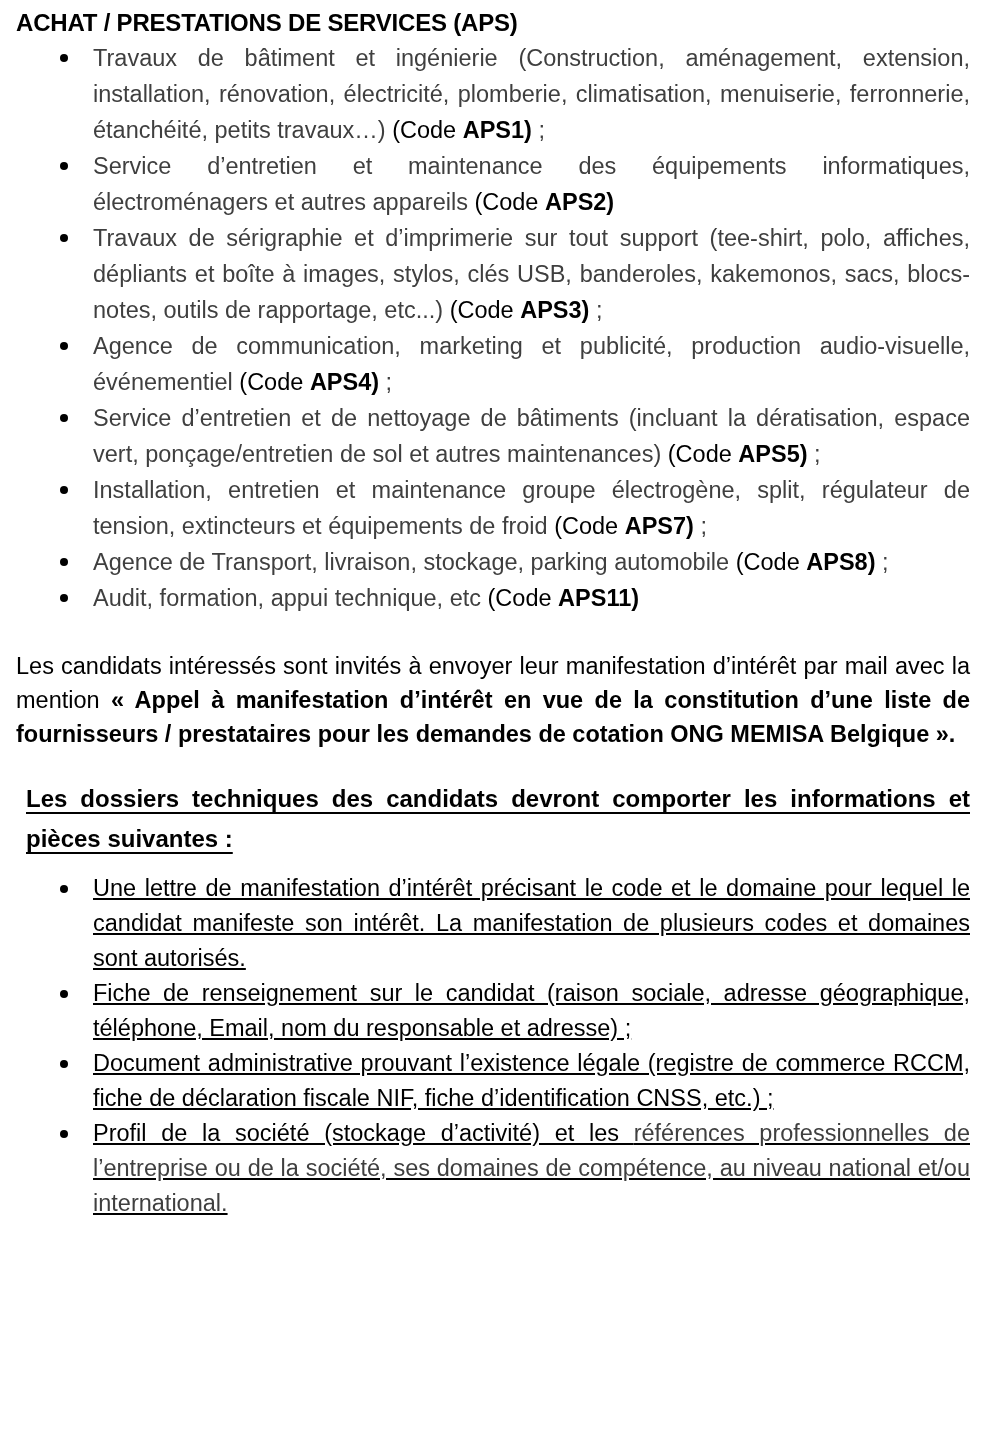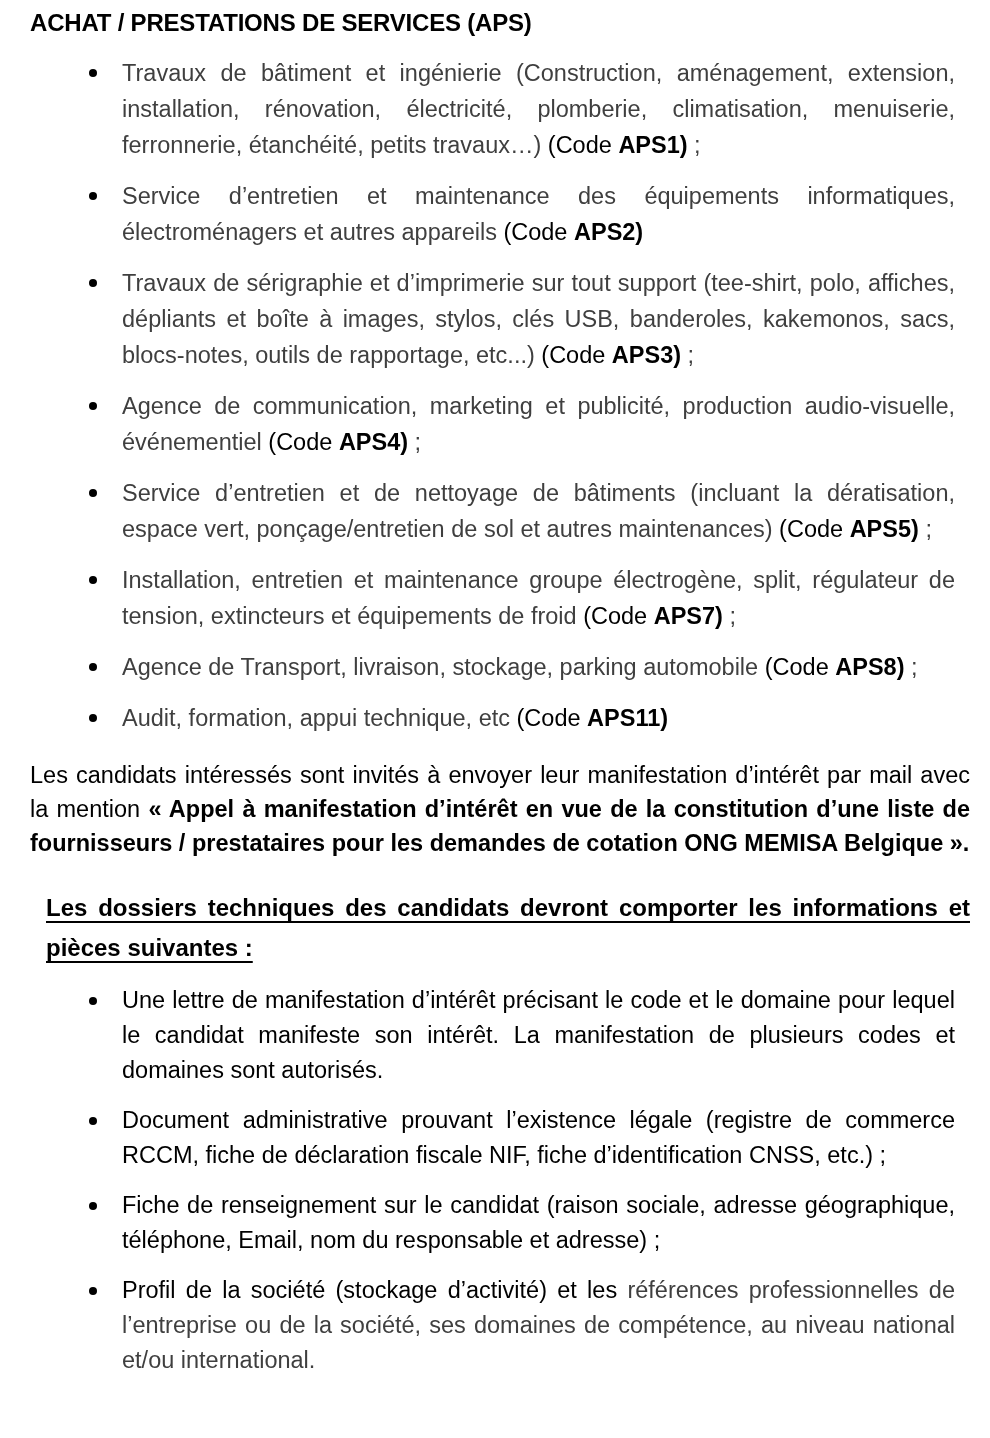--- a/index.html
+++ b/index.html
@@ -5,66 +5,66 @@
   * { box-sizing: border-box; }
   html, body { margin: 0; padding: 0; }
   body {
     width: 990px;
     height: 1438px;
     background: #ffffff;
     overflow: hidden;
     font-family: "Liberation Sans", sans-serif;
   }
   .doc {
-    padding: 6px 20px 0 30px;
+    padding: 6px 20px 0 16px;
   }
   .title {
     margin: 0;
     font-size: 24px;
     line-height: 34px;
     font-weight: 700;
     color: #000000;
     letter-spacing: -0.2px;
   }
   ul.doc-list {
     list-style: none;
     margin: 0;
     padding: 0 0 0 77px;
   }
   ul.doc-list li {
     position: relative;
     font-size: 23.5px;
     text-align: justify;
-    margin: 15px;
+    margin: 0;
   }
   ul.doc-list li::before {
     content: "";
     position: absolute;
     left: -33px;
     top: 14px;
     width: 8px;
     height: 8px;
     border-radius: 50%;
     background: #000000;
   }
   ul.aps-list li { line-height: 36px; color: #3f3f3f; }
-  ul.req-list { margin-top: 12px; }
+  ul.req-list { margin-top: 12px; text-decoration: underline; }
   ul.req-list li { line-height: 35px; color: #000000; }
   .run-gray  { color: #3f3f3f; font-weight: 400; }
   .run-black { color: #000000; font-weight: 400; }
   .run-bold  { color: #000000; font-weight: 700; }
   .intro {
-    margin: 22px 0 0 0;
+    margin: 33px 0 0 0;
     font-size: 23.5px;
     line-height: 34px;
     text-align: justify;
     color: #000000;
   }
   .section-heading {
-    margin: 28px 0 0 16px;
+    margin: 28px 0 0 10px;
     font-size: 24px;
     line-height: 40px;
     font-weight: 700;
     color: #000000;
     text-align: justify;
     text-decoration: underline;
     text-underline-offset: 5px;
     text-decoration-thickness: 2px;
   }
 </style>
@@ -84,17 +84,17 @@
       <li><span class="run-gray">Agence de Transport, livraison, stockage, parking automobile </span><span class="run-black">(Code </span><span class="run-bold">APS8)</span><span class="run-gray"> ;</span></li>
       <li><span class="run-gray">Audit, formation, appui technique, etc </span><span class="run-black">(Code </span><span class="run-bold">APS11)</span></li>
     </ul>
 
   <p class="intro"><span class="run-black">Les candidats intéressés sont invités à envoyer leur manifestation d’intérêt par mail avec la mention </span><span class="run-bold">« Appel à manifestation d’intérêt en vue de la constitution d’une liste de fournisseurs / prestataires pour les demandes de cotation ONG MEMISA Belgique ».</span></p>
 
   <h2 class="section-heading">Les dossiers techniques des candidats devront comporter les informations et pièces suivantes :</h2>
 
   <ul class="doc-list req-list">
       <li><span class="run-black">Une lettre de manifestation d’intérêt précisant le code et le domaine pour lequel le candidat manifeste son intérêt. La manifestation de plusieurs codes et domaines sont autorisés.</span></li>
+      <li><span class="run-black">Fiche de renseignement sur le candidat (raison sociale, adresse géographique, téléphone, Email, nom du responsable et adresse) ;</span></li>
       <li><span class="run-black">Document administrative prouvant l’existence légale (registre de commerce RCCM, fiche de déclaration fiscale NIF, fiche d’identification CNSS, etc.) ;</span></li>
-      <li><span class="run-black">Fiche de renseignement sur le candidat (raison sociale, adresse géographique, téléphone, Email, nom du responsable et adresse) ;</span></li>
       <li><span class="run-black">Profil de la société (stockage d’activité) et les </span><span class="run-gray">références professionnelles de l’entreprise ou de la société, ses domaines de compétence, au niveau national et/ou international.</span></li>
     </ul>
 </div>
 
 </body></html>

